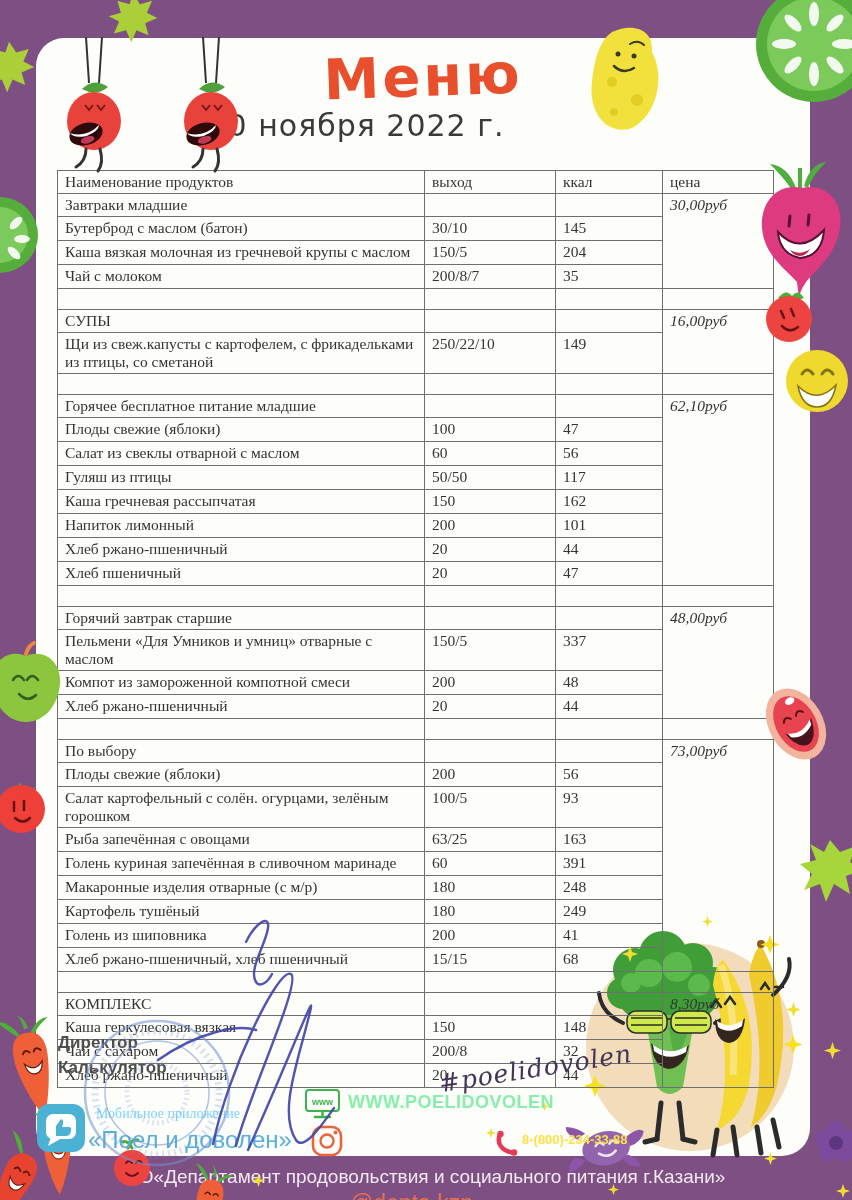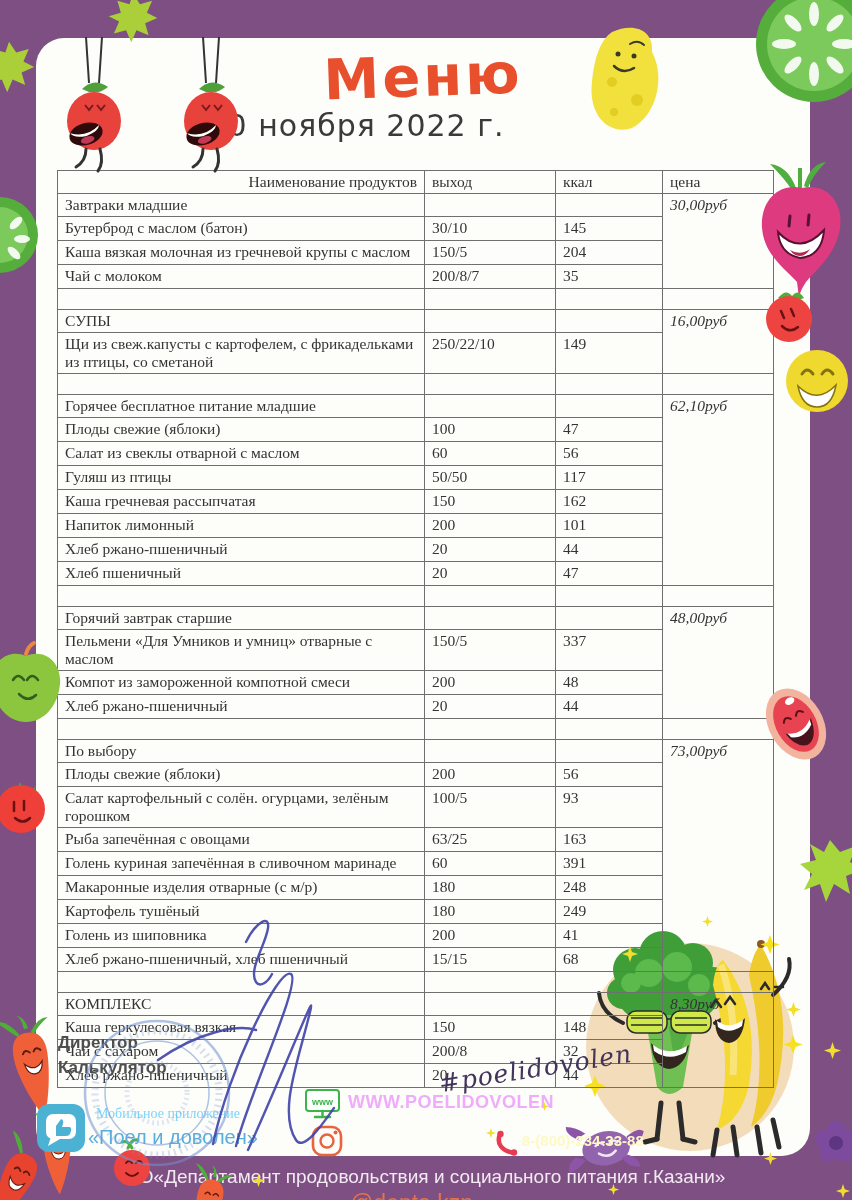--- a/index.html
+++ b/index.html
@@ -29,21 +29,21 @@
   table.menu{
     position:absolute;left:57px;top:170px;width:716px;z-index:3;
     border-collapse:collapse;table-layout:fixed;background:transparent;
   }
   table.menu td, table.menu th{
     border:1px solid #6f6f6f;
     font-size:15.5px;line-height:18px;color:#343434;
     padding:2px 7px;vertical-align:top;text-align:left;font-weight:normal;
     overflow:hidden;
   }
-  table.menu th.c1{text-align:right;}
+  table.menu th.c1{text-align:left;}
   td.sec{font-weight:bold;font-size:16px;}
   td.price{font-weight:bold;font-size:16px;color:#3b3b3b;padding-top:26px;font-style:italic;}
   tr.sp td{height:16px;}
   tr.tall td{height:54px;}
   tr.row td{height:19px;}
 
   .sign-labels{
     position:absolute;left:58px;top:1030px;z-index:4;
     font-family:"Liberation Sans", sans-serif;font-weight:bold;
     font-size:17px;color:#4e4e4e;line-height:25px;
@@ -52,34 +52,34 @@
     position:absolute;left:438px;top:1054px;z-index:4;
     font-family:"DejaVu Serif", serif;font-style:italic;font-size:25px;
     color:#43355a;transform:rotate(-9deg);letter-spacing:1px;
   }
   .app-caption{
     position:absolute;left:96px;top:1106px;z-index:4;
     font-family:Liberation Serif, serif;font-size:14px;color:#7dd3fc;
   }
   .app-name{
     position:absolute;left:88px;top:1126px;z-index:4;
-    font-family:"Liberation Sans", sans-serif;font-size:20px;color:#58aedd;text-align:center;
+    font-family:"Liberation Sans", sans-serif;font-size:24px;color:#58aedd;text-align:center;
   }
   .website{
     position:absolute;left:348px;top:1092px;z-index:4;
     font-family:"Liberation Sans", sans-serif;font-weight:bold;font-size:18px;
-    color:#f0abfc;letter-spacing:.5px;
+    color:#86efac;letter-spacing:.5px;
   }
   .insta-handle{
     position:absolute;left:350px;top:1190px;z-index:4;
     font-family:"Liberation Sans", sans-serif;font-size:23px;color:#e8714c;
   }
   .phone-number{
     position:absolute;left:522px;top:1132px;z-index:4;
-    font-family:"Liberation Sans", sans-serif;font-weight:bold;font-size:15px;color:#fef9c3;
+    font-family:"Liberation Sans", sans-serif;font-weight:bold;font-size:13px;color:#fde047;
   }
   .org-bar{
     position:absolute;left:0;top:1166px;width:852px;text-align:center;z-index:3;
     font-family:"Liberation Sans", sans-serif;font-size:19px;color:#f2e9f2;
   }
   .spark{position:absolute;z-index:4;}
 </style>
 </head>
 <body>
 

